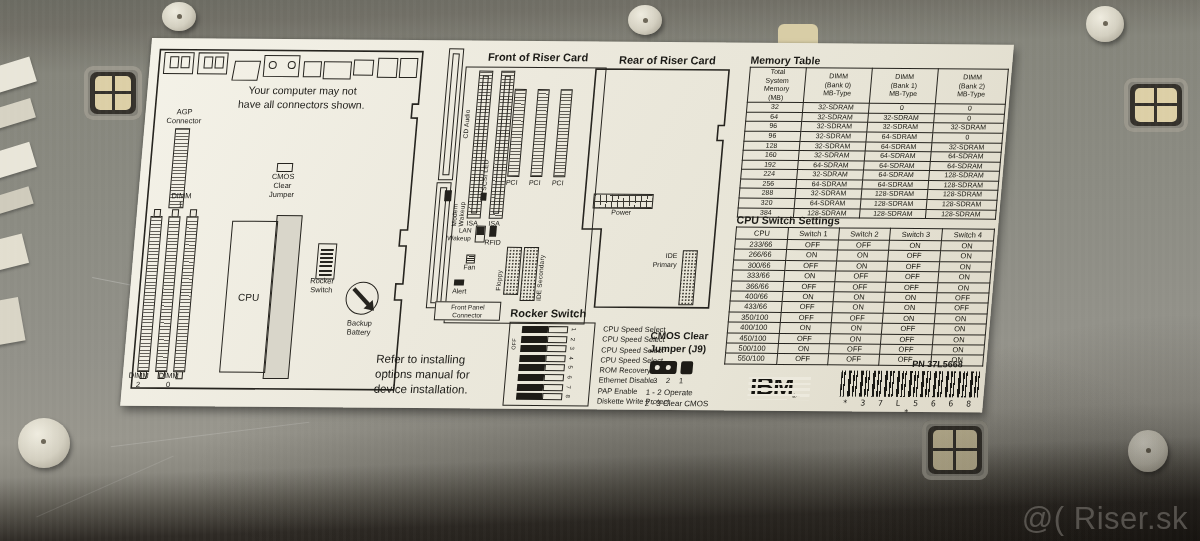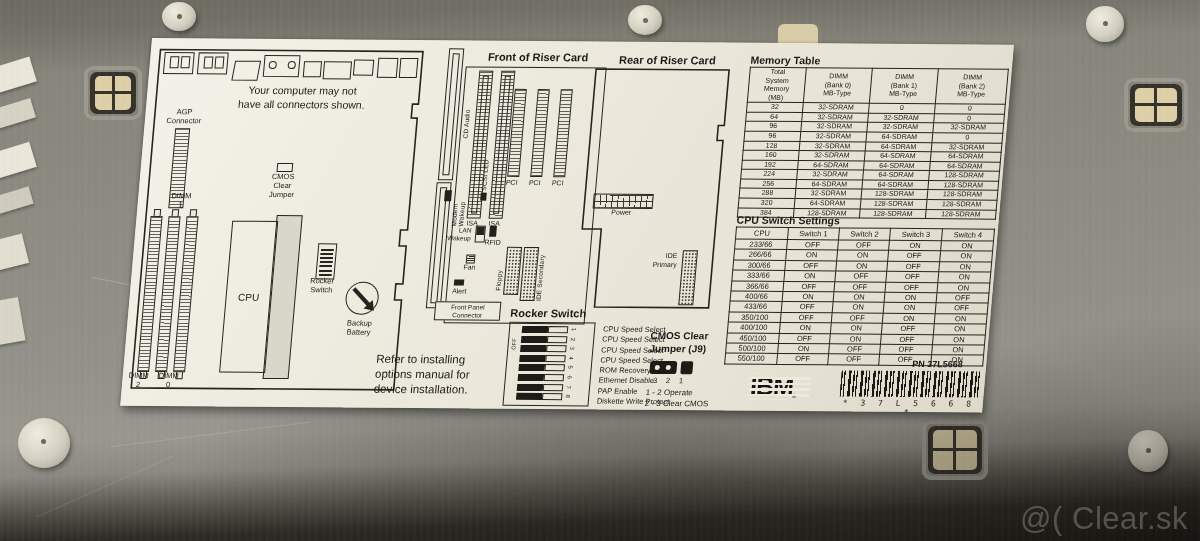--- a/index.html
+++ b/index.html
@@ -518,14 +518,14 @@
 
     <div class="abs" style="left:788px;top:315px;font-size:9px;font-weight:600;">PN 37L5668</div>
     <div class="abs" style="left:628px;top:330px;width:62px;height:27px;">
       <span id="ibm">IBM</span><span style="font-size:6px;vertical-align:bottom;">®</span>
       <span id="ibm-stripes"></span>
     </div>
     <div id="barcode" class="abs" style="left:718px;top:327px;width:140px;height:26px;"></div>
     <div id="barcode-text" class="abs ctr" style="left:714px;top:355px;width:148px;">* 3 7 L 5 6 6 8 *</div>
   </div>
 
-  <div id="watermark" class="abs">@( Clear.sk</div>
+  <div id="watermark" class="abs">@( Riser.sk</div>
 </div>
 
 </body></html>

